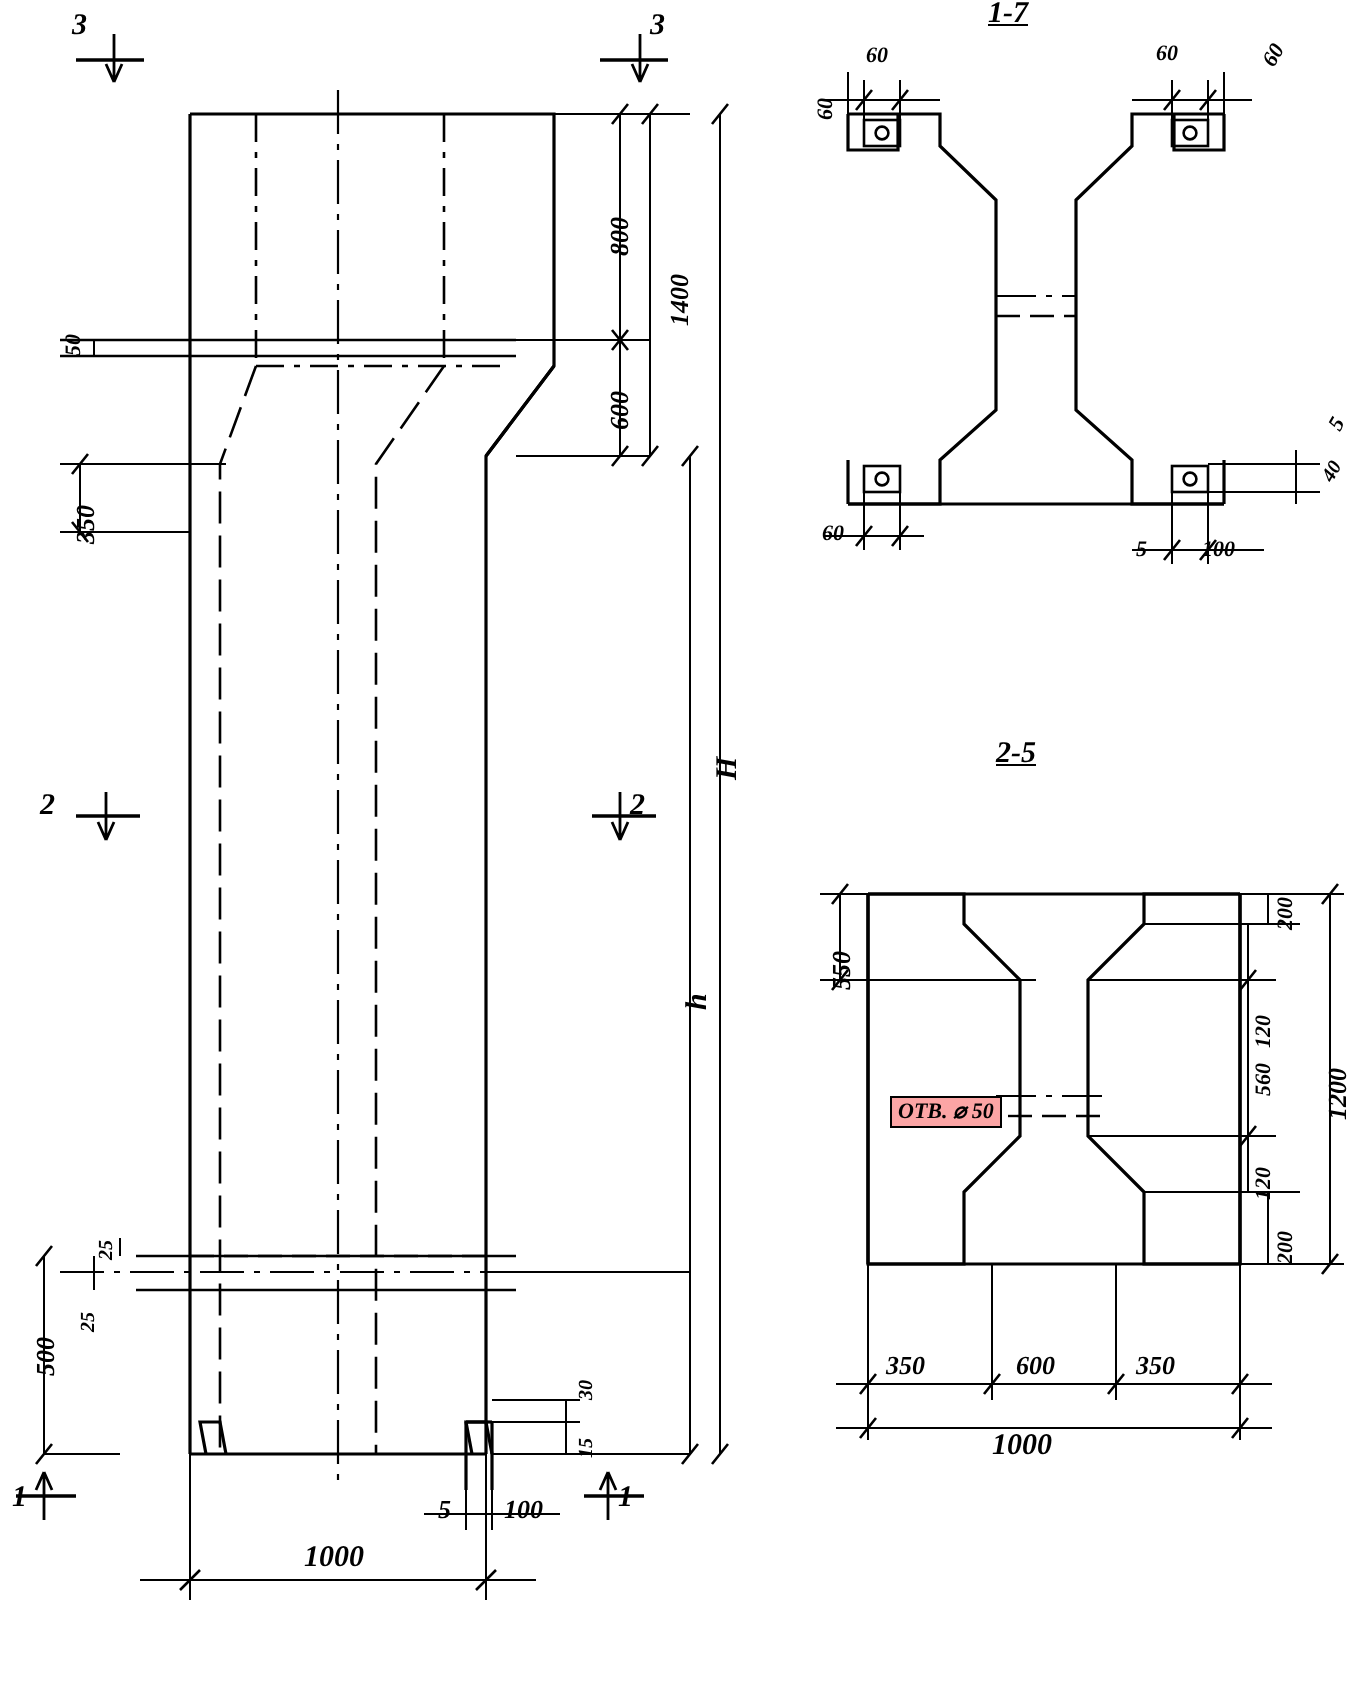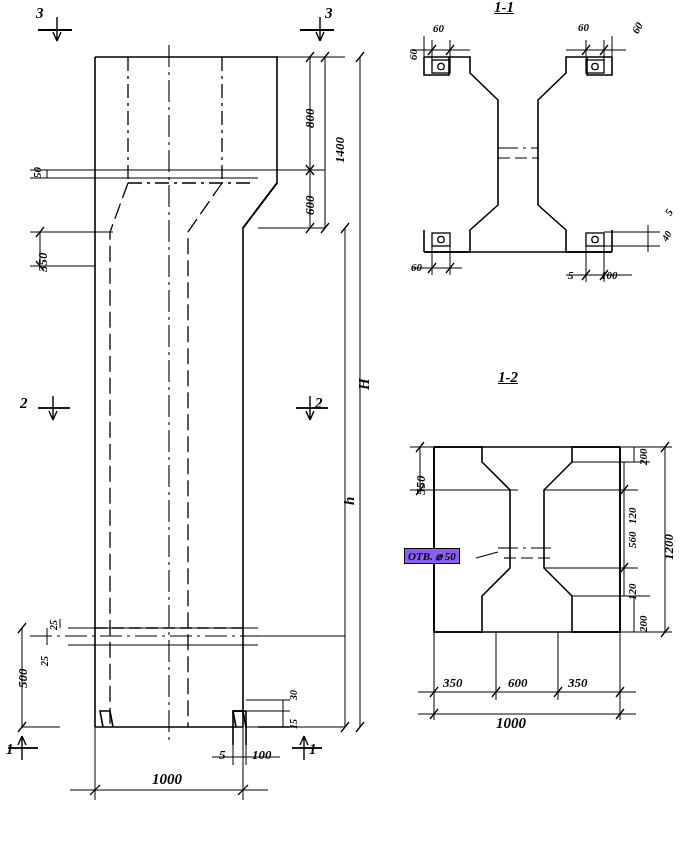--- a/index.html
+++ b/index.html
@@ -10,21 +10,21 @@
   .lbl{position:absolute;font-family:"Liberation Serif",serif;font-style:italic;
        font-weight:700;white-space:nowrap;line-height:1;}
   .t8{font-size:10px;}
   .t9{font-size:11px;}
   .t11{font-size:13px;}
   .t13{font-size:15px;}
   .rot90{transform:rotate(-90deg);transform-origin:left top;}
   .rotm{transform:rotate(-60deg);transform-origin:left top;}
   .ttl{font-size:15px;font-style:italic;font-weight:700;text-decoration:underline;}
   .boxlbl{font-size:11px;font-style:italic;font-weight:700;border:1.2px solid #000;
-          padding:1px 3px;background:#8b5cf6;}
+          padding:1px 3px;background:#fca5a5;margin-left:41px;}
 </style>
 </head>
 <body>
 
 <div id="sheet">
 
 <svg viewBox="0 0 684 842">
   <g fill="none" stroke="#000" stroke-width="1.6" stroke-linejoin="miter" stroke-linecap="butt">
 
     <path d="M95,57 L277,57 L277,183 L243,228 L243,700 L243,712
@@ -278,22 +278,22 @@
   </g>
 </svg>
 
 <div class="lbl t13" style="left:36px;top:6px;">3</div>
 <div class="lbl t13" style="left:325px;top:6px;">3</div>
 <div class="lbl t13" style="left:20px;top:396px;">2</div>
 <div class="lbl t13" style="left:315px;top:396px;">2</div>
 <div class="lbl t13" style="left:6px;top:742px;">1</div>
 <div class="lbl t13" style="left:309px;top:742px;">1</div>
 
-<div class="lbl ttl" style="left:494px;top:0px;">1-1</div>
-<div class="lbl ttl" style="left:498px;top:370px;">1-2</div>
+<div class="lbl ttl" style="left:494px;top:0px;">1-7</div>
+<div class="lbl ttl" style="left:498px;top:370px;">2-5</div>
 
 <div class="lbl t11 rot90" style="left:303px;top:128px;">800</div>
 <div class="lbl t11 rot90" style="left:333px;top:163px;">1400</div>
 <div class="lbl t11 rot90" style="left:303px;top:215px;">600</div>
 <div class="lbl t13 rot90" style="left:357px;top:390px;">H</div>
 <div class="lbl t13 rot90" style="left:342px;top:505px;">h</div>
 
 <div class="lbl t9 rot90" style="left:32px;top:178px;">50</div>
 <div class="lbl t11 rot90" style="left:36px;top:272px;">350</div>
 <div class="lbl t8 rot90" style="left:49px;top:630px;">25</div>

